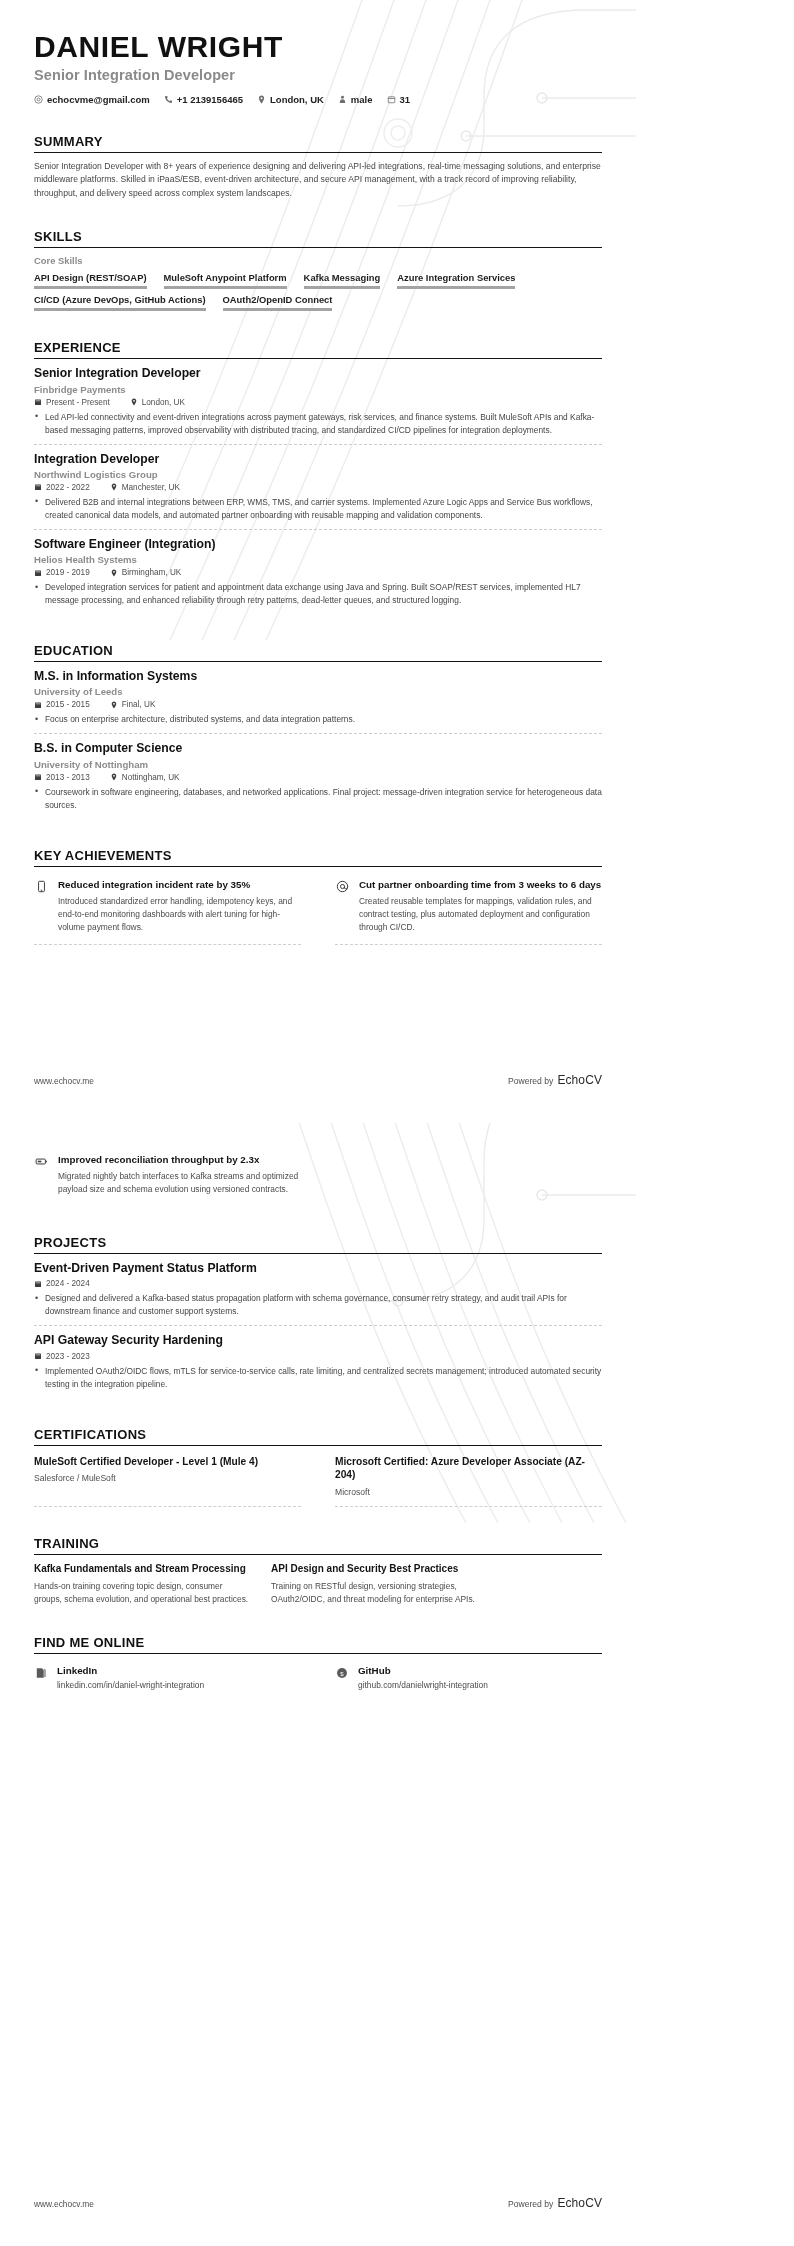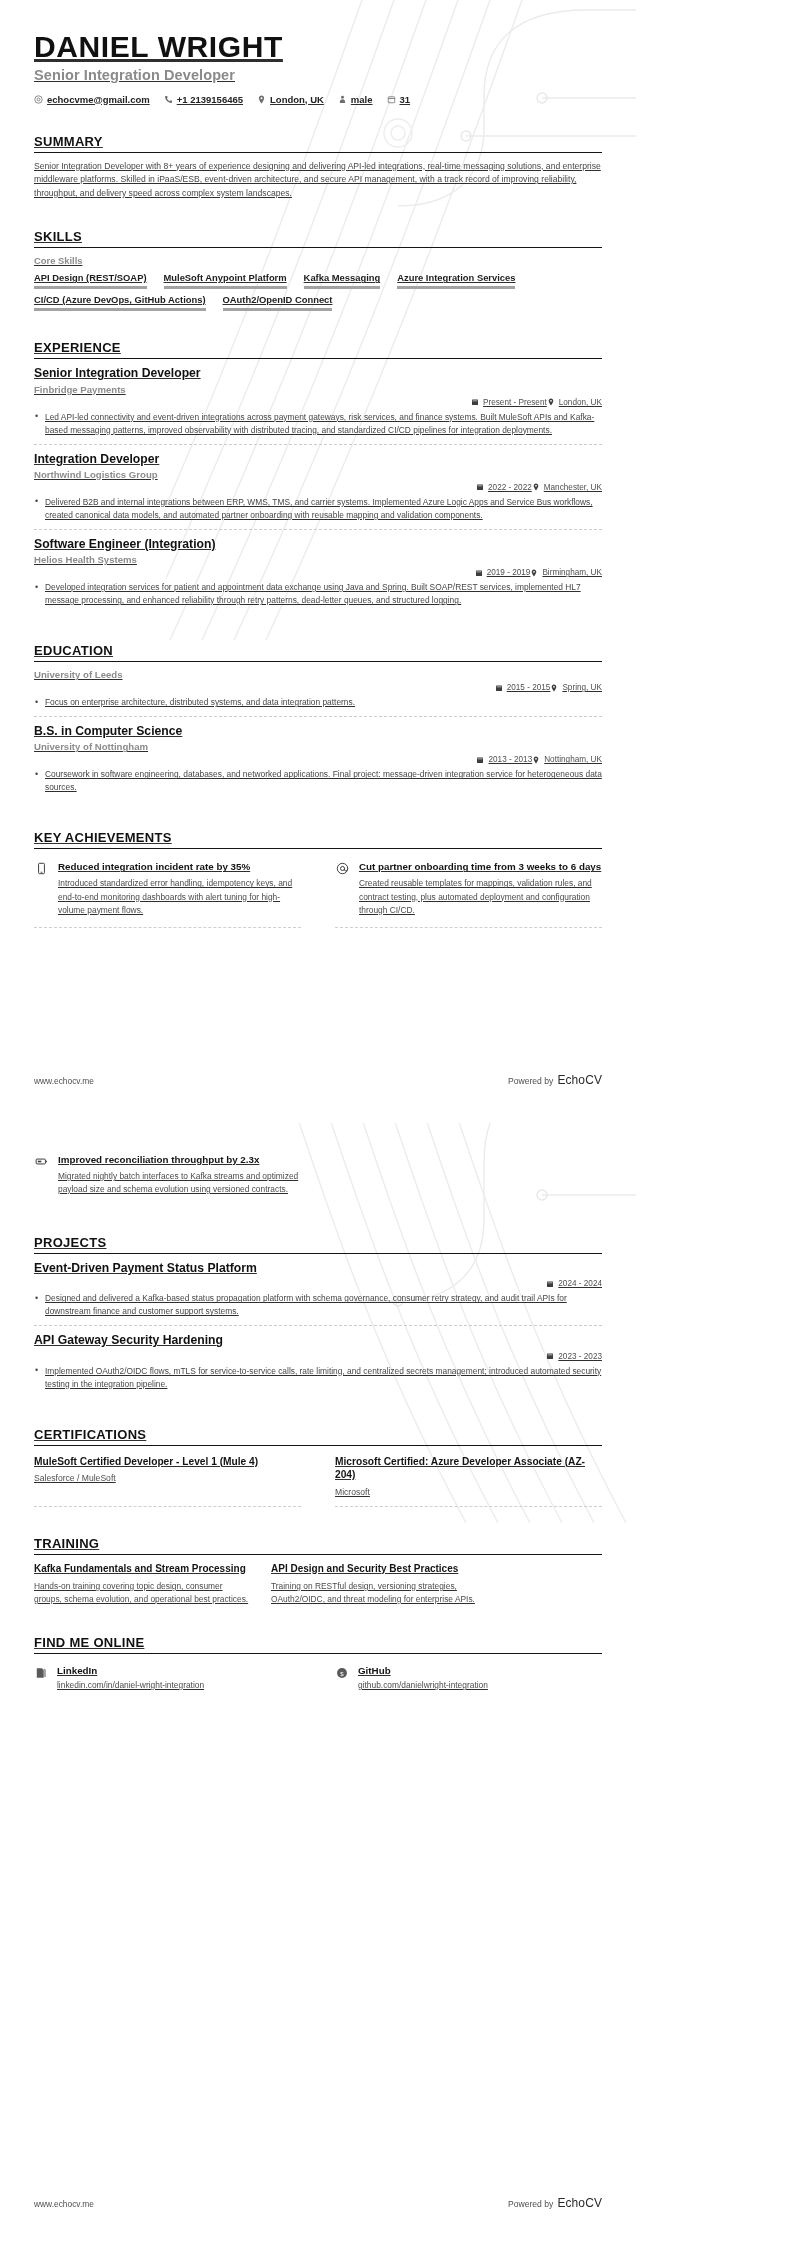--- a/index.html
+++ b/index.html
@@ -9,21 +9,20 @@
     font-family: "Liberation Sans", sans-serif;
     color: #2f2f2f;
   }
   body { width: 794px; }
 
   .page {
     position: relative;
     width: 636px;
     background: #ffffff;
     overflow: hidden;
-    text-decoration: underline;
   }
   .page-1 { height: 1123px; }
   .page-2 { height: 1123px; }
 
   .deco {
     position: absolute;
     top: 0; right: 0;
     width: 470px;
     height: 640px;
     pointer-events: none;
@@ -147,23 +146,22 @@
   }
   .entry-org {
     font-size: 9.6px;
     font-weight: 700;
     color: #8c8c8c;
     margin-top: 2px;
   }
   .entry-meta {
     display: flex;
     align-items: center;
-    gap: 0;
+    gap: 20px;
     margin-top: 3px;
-    justify-content: flex-end;
   }
   .meta-item {
     display: flex;
     align-items: center;
     gap: 4px;
     font-size: 8.2px;
     color: #4f4f4f;
     white-space: nowrap;
   }
   .meta-item .ci {
@@ -508,38 +506,39 @@
           <li>Developed integration services for patient and appointment data exchange using Java and Spring. Built SOAP/REST services, implemented HL7 message processing, and enhanced reliability through retry patterns, dead-letter queues, and structured logging.</li>
         </ul>
       </div>
     </div>
 
     <div class="section">
       <div class="section-title">EDUCATION</div>
       <div class="section-rule"></div>
 
       <div class="entry">
+        <div class="entry-title">M.S. in Information Systems</div>
         <div class="entry-org">University of Leeds</div>
         <div class="entry-meta">
           <span class="meta-item">
             <span class="ci">
               <svg width="8" height="8" viewBox="0 0 16 16" fill="currentColor">
                   <rect x="2" y="3" width="12" height="11" rx="1"></rect>
                   <rect x="3.2" y="5.2" width="9.6" height="1.2" fill="#fff"></rect>
                 </svg>
             </span>
             <span>2015 - 2015</span>
           </span>
           <span class="meta-item">
             <span class="ci">
               <svg width="8" height="8" viewBox="0 0 16 16" fill="currentColor">
                   <path d="M8 1 C5.4 1 3.4 3 3.4 5.6 C3.4 9.1 8 15 8 15 C8 15 12.6 9.1 12.6 5.6 C12.6 3 10.6 1 8 1 Z M8 7.4 A1.8 1.8 0 1 1 8 3.8 A1.8 1.8 0 1 1 8 7.4 Z"></path>
                 </svg>
             </span>
-            <span>Spring, UK</span>
+            <span>Final, UK</span>
           </span>
         </div>
         <ul class="bullets">
           <li>Focus on enterprise architecture, distributed systems, and data integration patterns.</li>
         </ul>
       </div>
 
       <div class="entry divided">
         <div class="entry-title">B.S. in Computer Science</div>
         <div class="entry-org">University of Nottingham</div>

